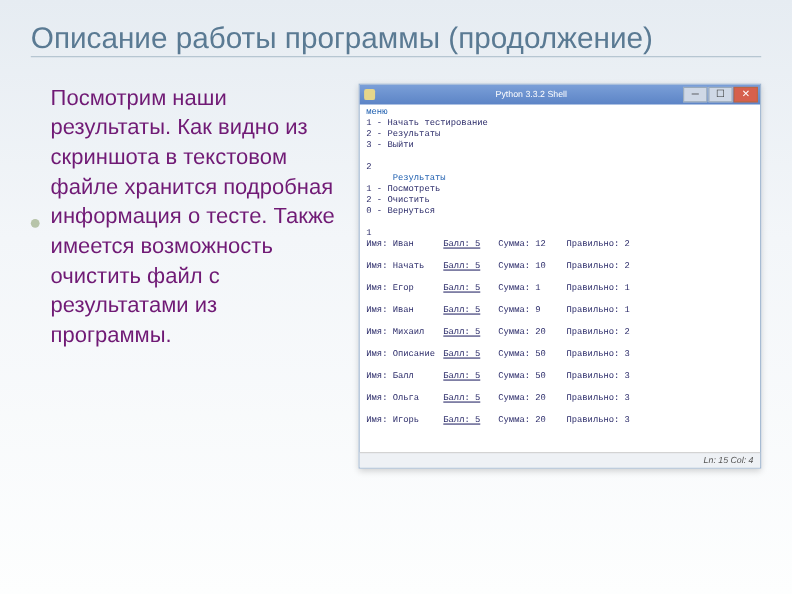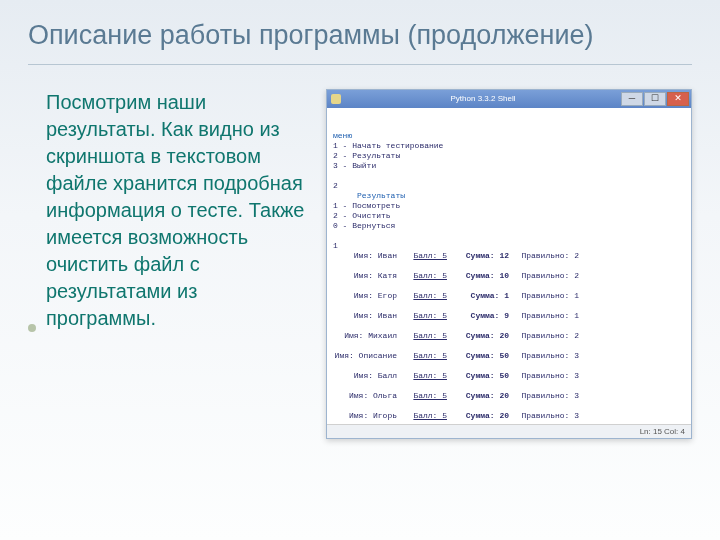--- a/index.html
+++ b/index.html
@@ -13,27 +13,27 @@
     overflow: hidden;
   }
   .slide { padding: 20px 28px 18px 28px; }
   .title {
     font-size: 27px;
     font-weight: 400;
     color: #5a7a93;
     line-height: 1.15;
     margin: 0 0 24px 0;
     border-bottom: 1px solid rgba(90,122,147,0.35);
-    padding-bottom: 13px;
+    padding-bottom: 0;
   }
   .content { display: flex; gap: 18px; }
   .bullet-block { flex: 0 0 280px; }
   .bullet {
-    display: flex; align-items: flex-end;
-    font-size: 20px; line-height: 1.35; color: #0f766e;
+    display: flex; align-items: center;
+    font-size: 20px; line-height: 1.35; color: #701a75;
   }
   .bullet .dot {
     width: 8px; height: 8px; border-radius: 50%;
     background: #b7c4a9; margin-top: 10px; margin-right: 10px; flex: none;
   }
   .bullet .text { flex: 1; }
 
   
   .shot {
     flex: 1 1 auto;
@@ -73,36 +73,36 @@
     border-bottom: 1px solid #d0d0d0;
     padding: 2px 6px;
     font-family: "Segoe UI", Tahoma, sans-serif;
     font-size: 9px; color: #222;
   }
   .editor {
     flex: 1; overflow: hidden;
     padding: 3px 6px 3px 6px;
     white-space: pre;
     color: #2c2c6a;
-    margin-top: 20px;
   }
   .editor .kw { color: #2060b0; }
   .statusbar {
     height: 14px; background: #eef1f5;
     border-top: 1px solid #d0d0d0;
     display: flex; justify-content: flex-end; align-items: center;
     padding: 0 6px; font-size: 8px; color: #555;
     font-family: "Segoe UI", Tahoma, sans-serif;
+    font-style: italic;
   }
 
-  .row { display: flex; gap: 6px; text-align: right; }
+  .row { display: flex; gap: 6px; }
   .cell { display: inline-block; }
   .c-name { width: 64px; }
   .c-ball { width: 44px; text-decoration: underline; }
-  .c-sum  { width: 56px; font-weight: bold; }
+  .c-sum  { width: 56px; }
   .c-ok   { width: 64px; }
 </style>
 </head>
 <body>
 
 <div class="slide">
   <h1 class="title">Описание работы программы (продолжение)</h1>
 
   <div class="content">
 
@@ -131,21 +131,21 @@
 <span>3 - Выйти</span>
 
 <span>2</span>
      <span class="kw">Результаты</span>
 <span>1 - Посмотреть</span>
 <span>2 - Очистить</span>
 <span>0 - Вернуться</span>
 
 <span>1</span>
 <div id="rows"><div class="row"><span class="cell c-name">Имя: Иван</span><span class="cell c-ball">Балл: 5</span><span class="cell c-sum">Сумма: 12</span><span class="cell c-ok">Правильно: 2</span></div>
-<div class="row"><span class="cell c-name">Имя: Катя</span><span class="cell c-ball">Балл: 5</span><span class="cell c-sum">Сумма: 10</span><span class="cell c-ok">Правильно: 2</span></div>
+<div class="row"><span class="cell c-name">Имя: Начать</span><span class="cell c-ball">Балл: 5</span><span class="cell c-sum">Сумма: 10</span><span class="cell c-ok">Правильно: 2</span></div>
 <div class="row"><span class="cell c-name">Имя: Егор</span><span class="cell c-ball">Балл: 5</span><span class="cell c-sum">Сумма: 1</span><span class="cell c-ok">Правильно: 1</span></div>
 <div class="row"><span class="cell c-name">Имя: Иван</span><span class="cell c-ball">Балл: 5</span><span class="cell c-sum">Сумма: 9</span><span class="cell c-ok">Правильно: 1</span></div>
 <div class="row"><span class="cell c-name">Имя: Михаил</span><span class="cell c-ball">Балл: 5</span><span class="cell c-sum">Сумма: 20</span><span class="cell c-ok">Правильно: 2</span></div>
 <div class="row"><span class="cell c-name">Имя: Описание</span><span class="cell c-ball">Балл: 5</span><span class="cell c-sum">Сумма: 50</span><span class="cell c-ok">Правильно: 3</span></div>
 <div class="row"><span class="cell c-name">Имя: Балл</span><span class="cell c-ball">Балл: 5</span><span class="cell c-sum">Сумма: 50</span><span class="cell c-ok">Правильно: 3</span></div>
 <div class="row"><span class="cell c-name">Имя: Ольга</span><span class="cell c-ball">Балл: 5</span><span class="cell c-sum">Сумма: 20</span><span class="cell c-ok">Правильно: 3</span></div>
 <div class="row"><span class="cell c-name">Имя: Игорь</span><span class="cell c-ball">Балл: 5</span><span class="cell c-sum">Сумма: 20</span><span class="cell c-ok">Правильно: 3</span></div>
 
 </div>
 

